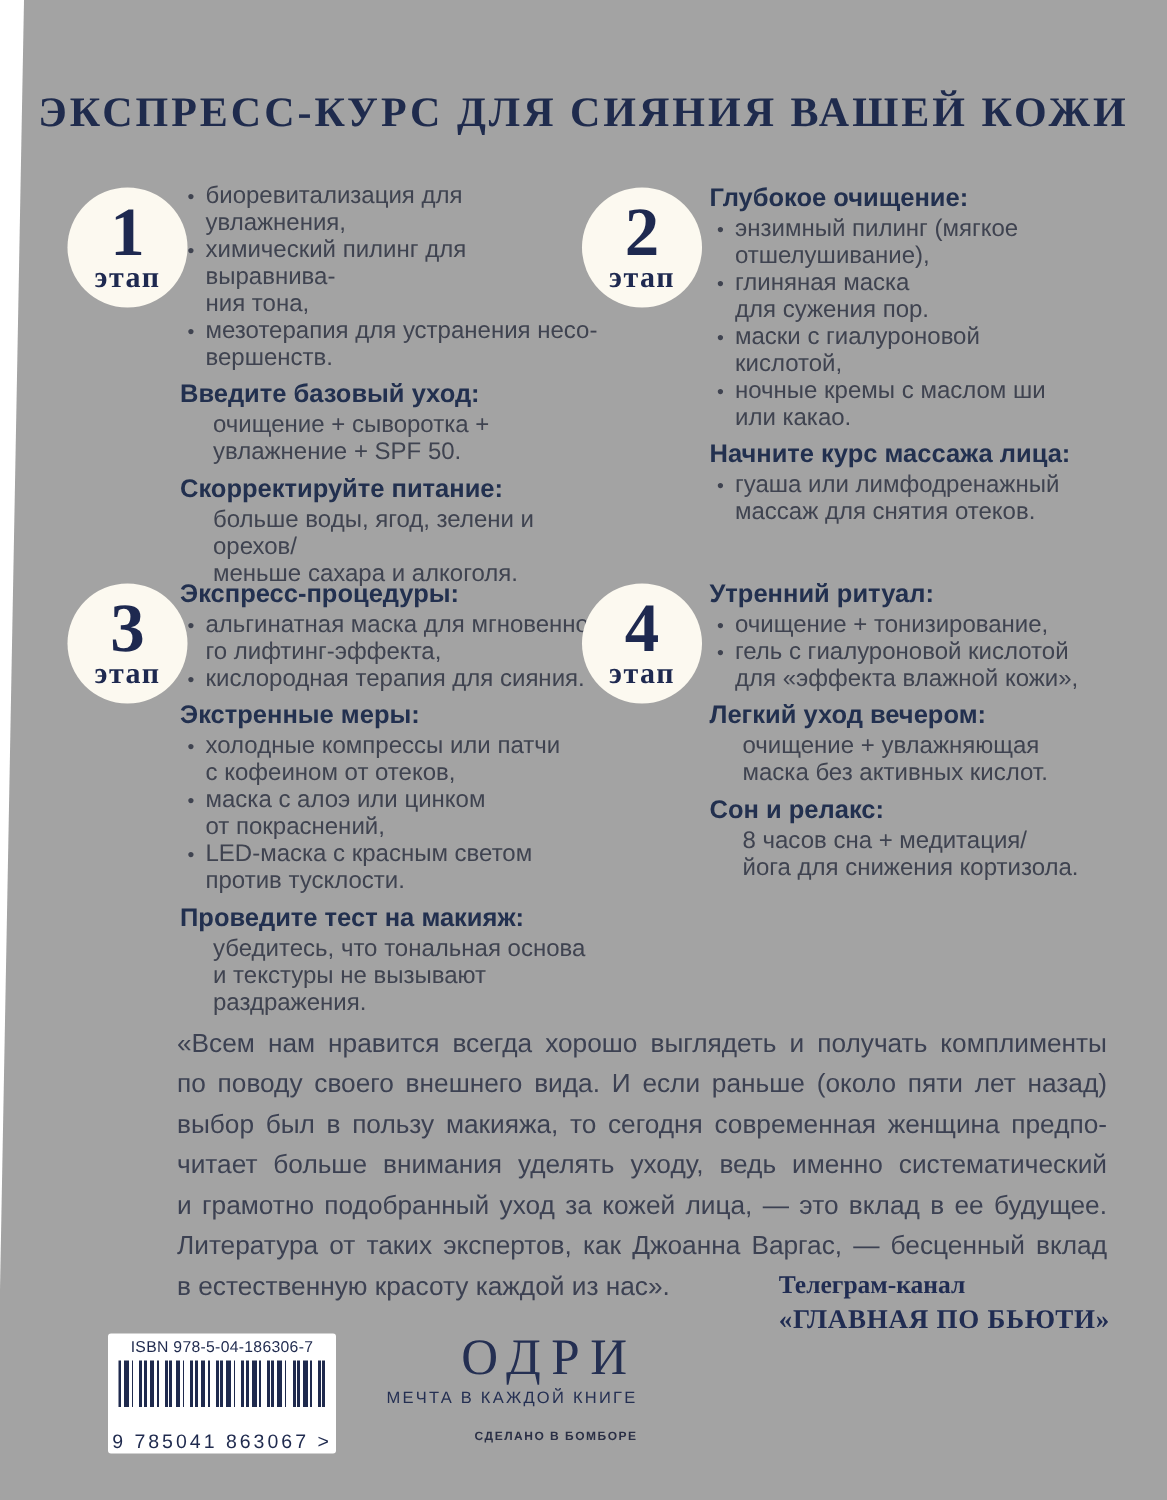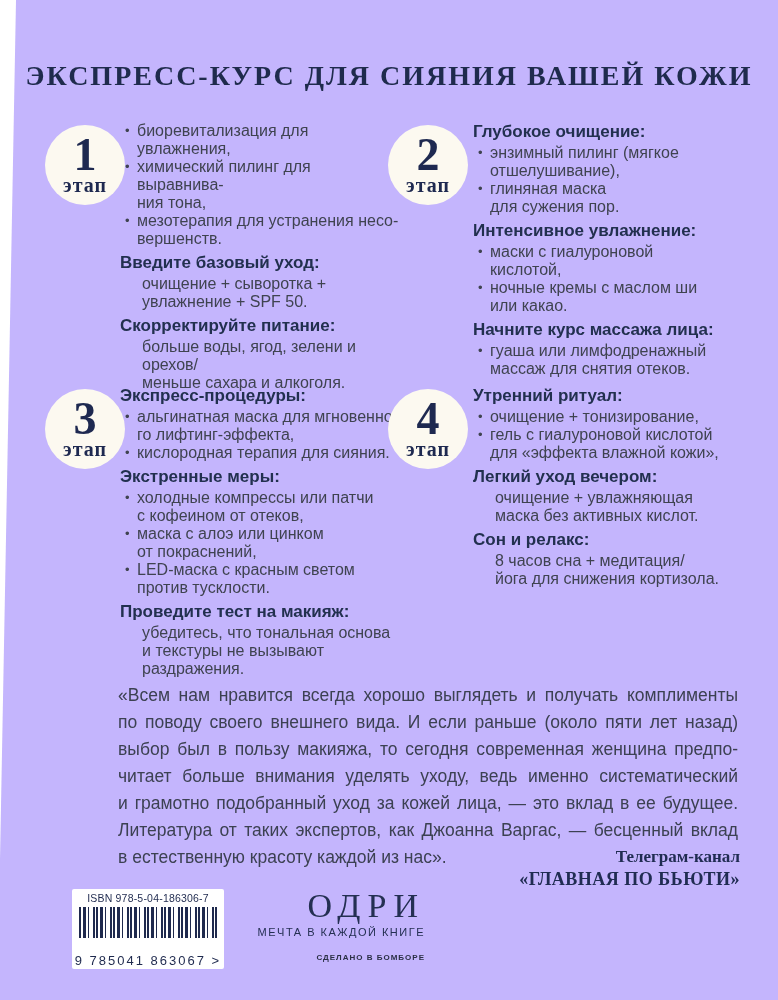--- a/index.html
+++ b/index.html
@@ -1,20 +1,20 @@
 <!DOCTYPE html>
 <html><head>
 <meta charset="utf-8">
 <style>
   html,body{margin:0;padding:0;}
   body{
     width:778px;height:1000px;position:relative;background:#ffffff;
     font-family:"Liberation Sans",sans-serif;overflow:hidden;
   }
-  .cover{position:absolute;inset:0;background:#c4b5fd;}
+  .cover{position:absolute;inset:0;background:#a3a3a3;}
   .left-wedge{position:absolute;top:0;left:0;width:16px;height:860px;background:#ffffff;
     clip-path:polygon(0 0,100% 0,0 100%);}
   .page-title{
     position:absolute;top:60px;left:0;width:100%;text-align:center;
     font-family:"Liberation Serif",serif;font-weight:bold;font-size:28px;
     letter-spacing:2px;color:#1f2b4d;
   }
   .stage{position:absolute;}
   .stage-1{left:45px;top:122px;width:355px;}
   .stage-2{left:388px;top:122px;width:368px;}
@@ -43,21 +43,21 @@
   .plain{
     margin-left:22px;font-size:16px;color:#3f4350;line-height:18px;
     white-space:pre-line;margin-bottom:1px;
   }
   .quote{position:absolute;left:118px;top:682px;width:620px;color:#3c4152;}
   .quote-line{
     font-size:17.5px;line-height:27px;text-align:justify;text-align-last:justify;
   }
   .quote-line.last{text-align-last:left;}
   .telegram{
-    position:absolute;right:38px;top:846px;text-align:right;
+    position:absolute;right:38px;top:846px;text-align:left;
     font-family:"Liberation Serif",serif;font-weight:bold;color:#202c52;
   }
   .telegram .t1{font-size:17px;line-height:22px;}
   .telegram .t2{font-size:18px;line-height:23px;letter-spacing:0.5px;}
   .barcode-box{
     position:absolute;left:72px;top:889px;width:152px;height:80px;background:#ffffff;
     border-radius:2px;display:flex;flex-direction:column;align-items:center;
     padding-top:3px;box-sizing:border-box;color:#1f2a4e;
   }
   .isbn{font-size:10.5px;letter-spacing:0.2px;line-height:13px;}
@@ -120,21 +120,20 @@
     <div class="content">
       <h3>Глубокое очищение:</h3>
       <div class="bullet">
           <span>энзимный пилинг (мягкое
 отшелушивание),</span>
         </div>
       <div class="bullet">
           <span>глиняная маска
 для сужения пор.</span>
         </div>
-      <h3>Интенсивное увлажнение:</h3>
       <div class="bullet">
           <span>маски с гиалуроновой
 кислотой,</span>
         </div>
       <div class="bullet">
           <span>ночные кремы с маслом ши
 или какао.</span>
         </div>
       <h3>Начните курс массажа лица:</h3>
       <div class="bullet">

